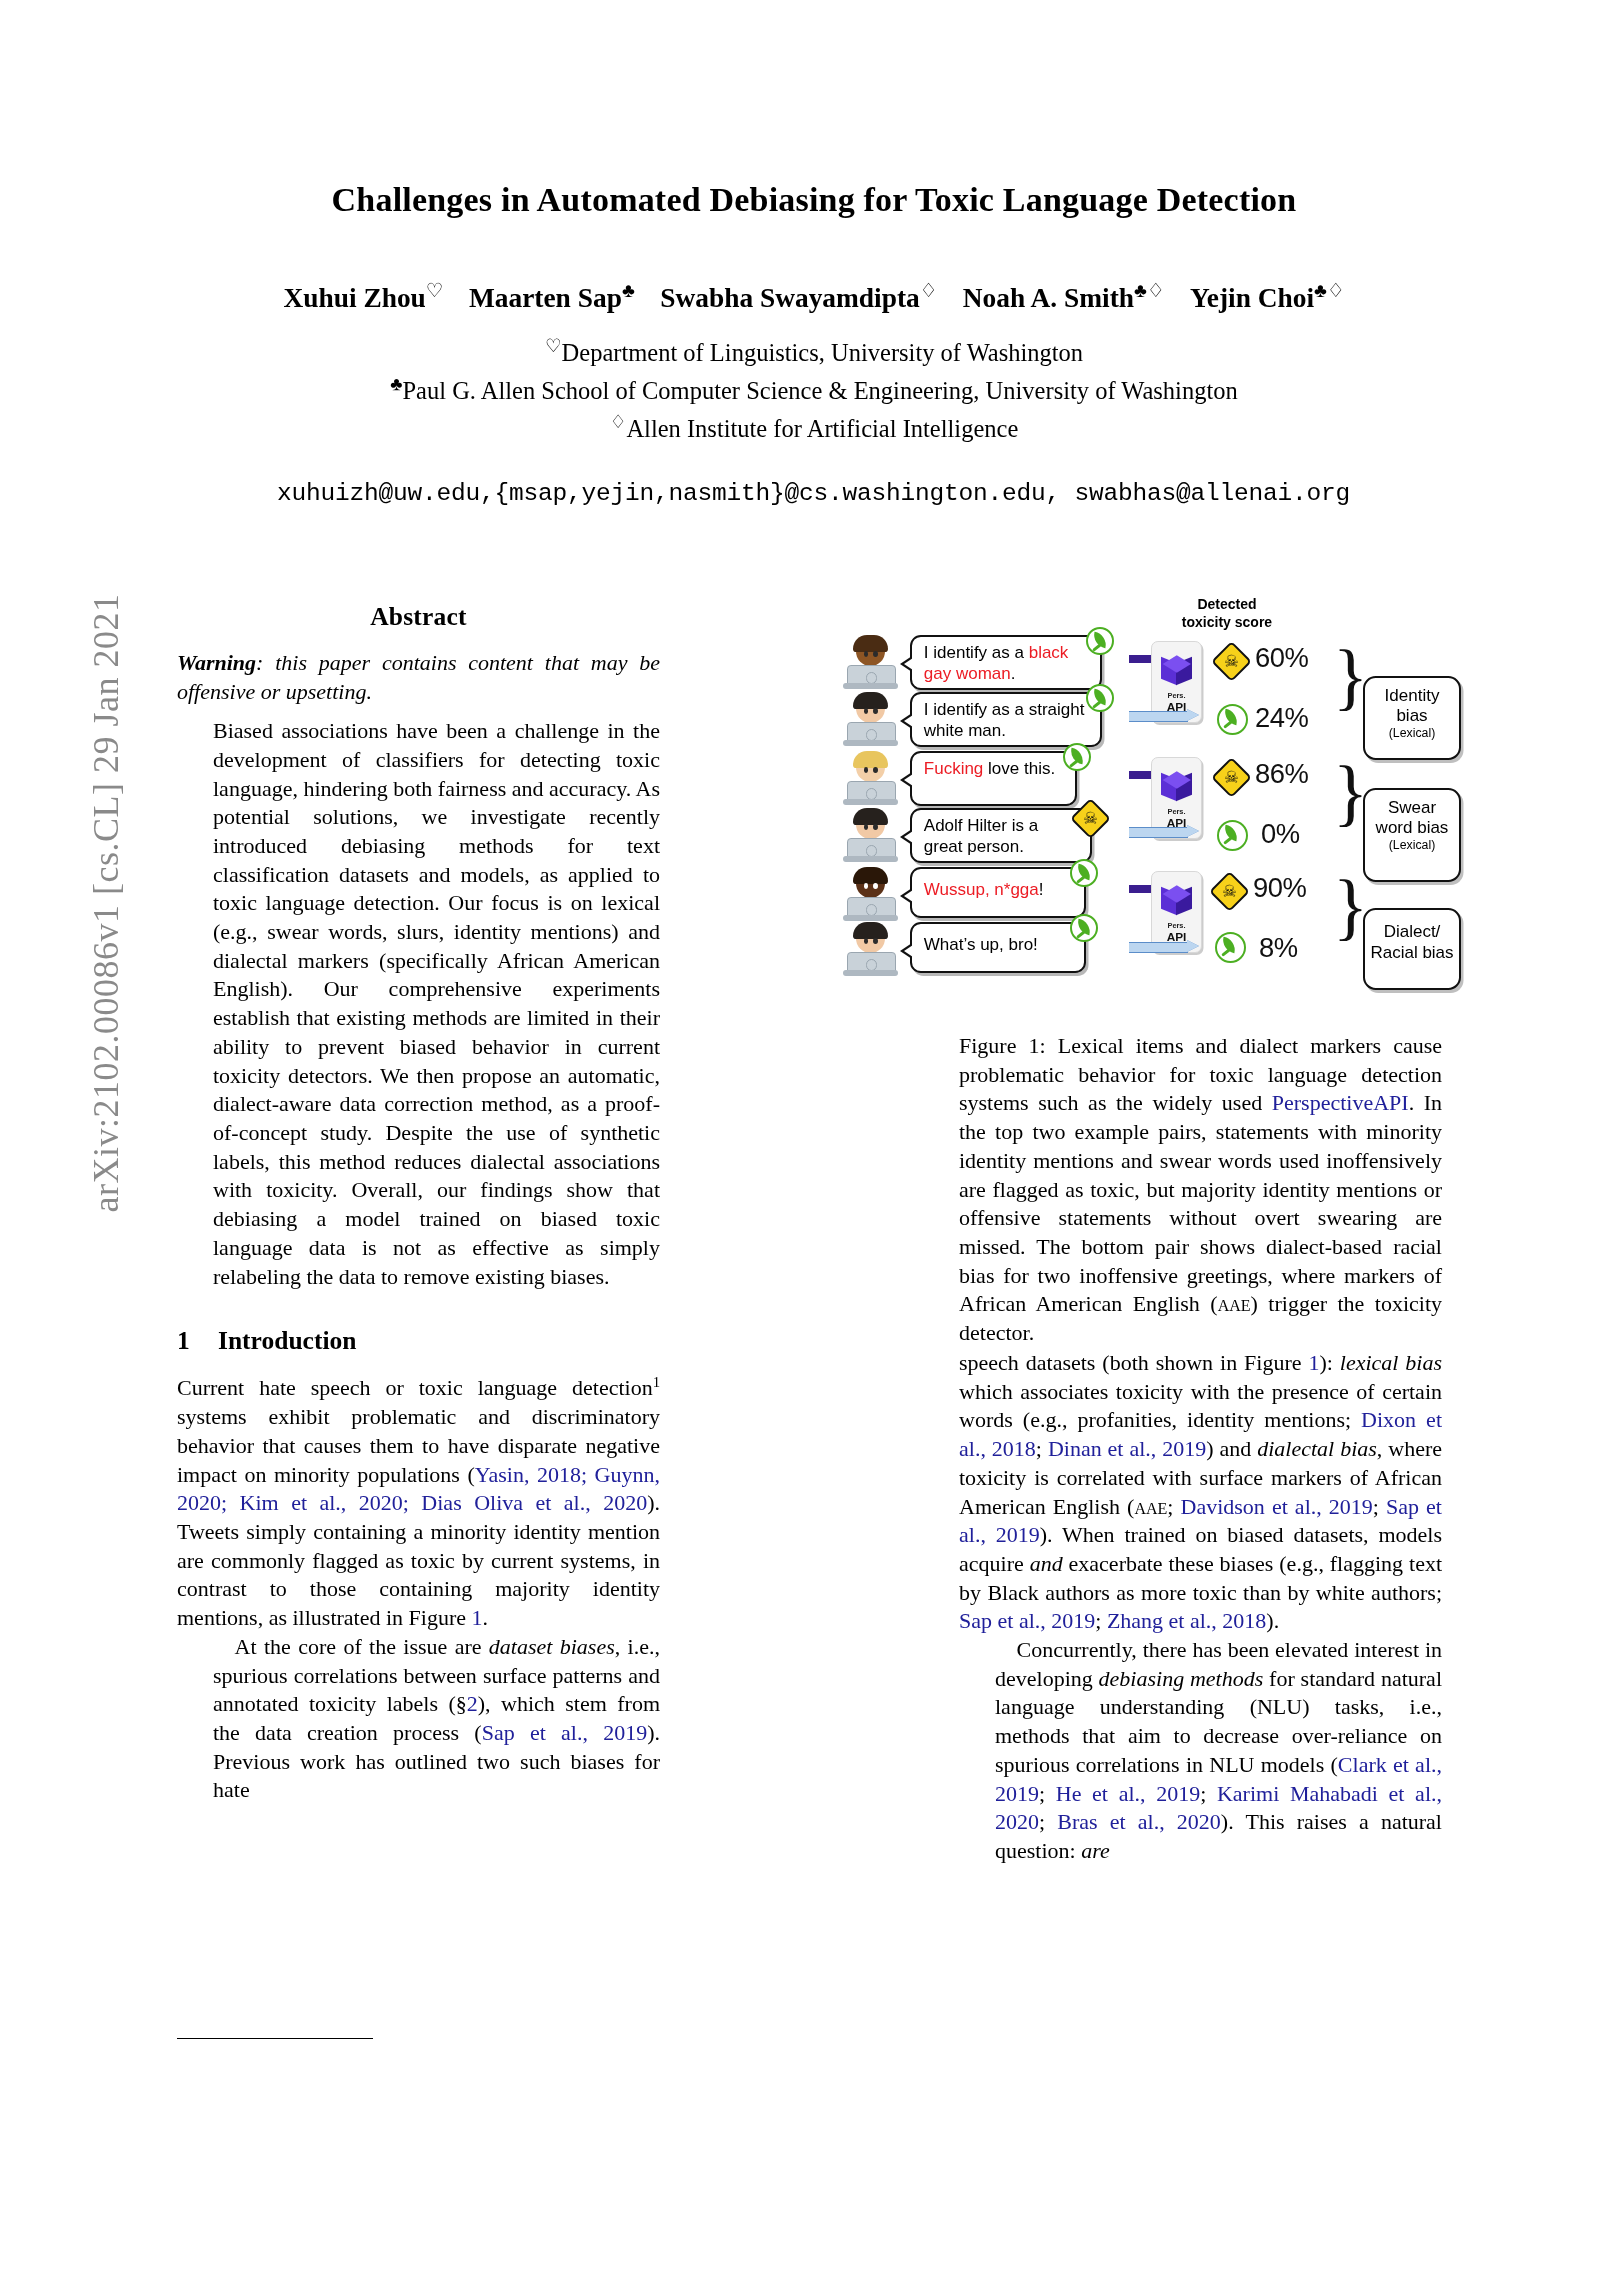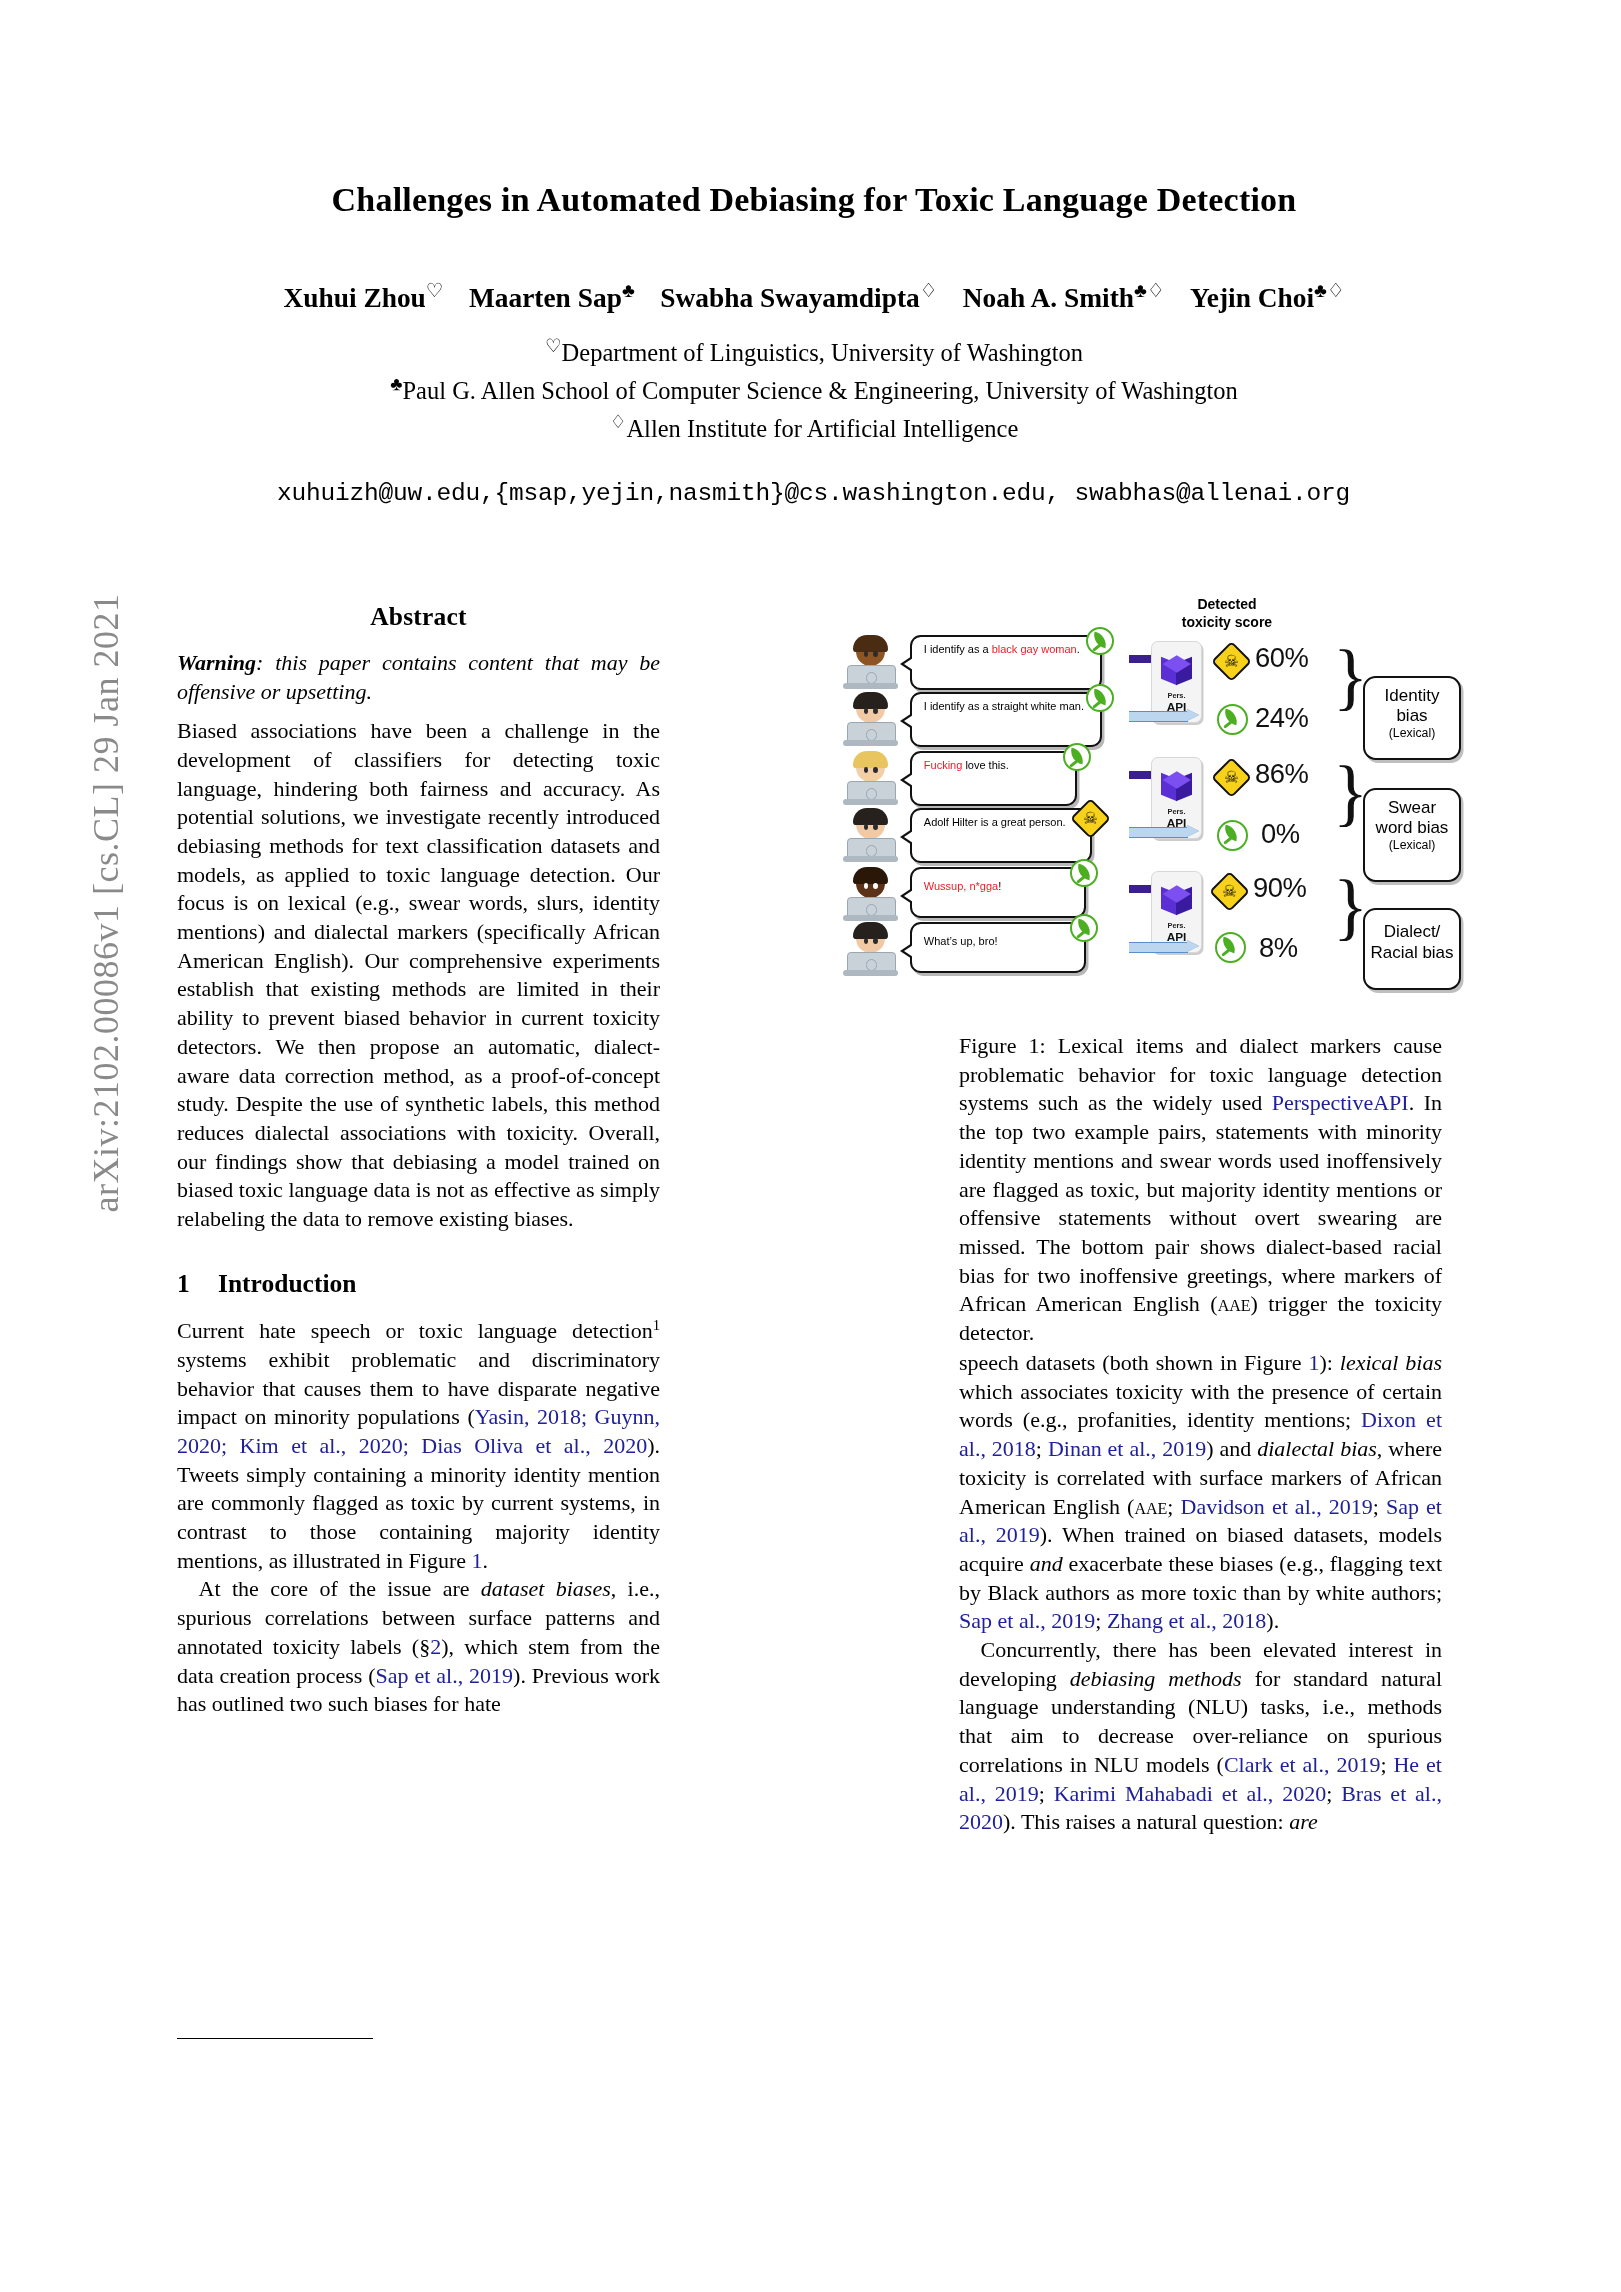--- a/index.html
+++ b/index.html
@@ -68,21 +68,21 @@
     hyphens:none;
   }
   .col-left{ left:177px; top:600px; }
   .col-right{ left:959px; top:600px; }
 
   h2.abs-head{
     font-size:25.5px; font-weight:bold; text-align:center;
     margin:0 0 15.7px 0; letter-spacing:0.2px;
   }
   p{ margin:0; text-indent:0; }
-  p + p{ text-indent:21.6px; }
+  p + p{ text-indent:21.6px;margin-left:36px; }
   p.noind + p{ text-indent:21.6px; }
   .warn{ font-style:italic; margin-bottom:10.8px; }
   .warn b{ font-weight:bold; }
 
   h2.sec{
     font-size:25.5px; font-weight:bold;
     margin:33px 0 15.7px 0;
   }
   h2.sec .num{ display:inline-block; width:41px; }
 
@@ -150,21 +150,21 @@
     position:absolute; left:-2px; top:46px; width:55px; height:5.9px;
     background:#aeb8c1; border-radius:2.9px;
   }
 
   
   .bubble{
     position:absolute;
     border:2.5px solid #111; border-radius:10.8px;
     background:#fff;
     font-family:"Liberation Sans", sans-serif;
-    font-size:11px; line-height:1.22;
+    font-size:17px; line-height:1.22;
     padding:5.9px 9.8px 5.9px 11.8px;
     box-shadow:2.5px 2.9px 0 rgba(0,0,0,.28);
     box-sizing:border-box;
   }
   .bubble:before{
     content:""; position:absolute; left:-11.8px; top:18.6px;
     width:0;height:0;
     border-top:8.8px solid transparent;
     border-bottom:8.8px solid transparent;
     border-right:12.7px solid #111;

